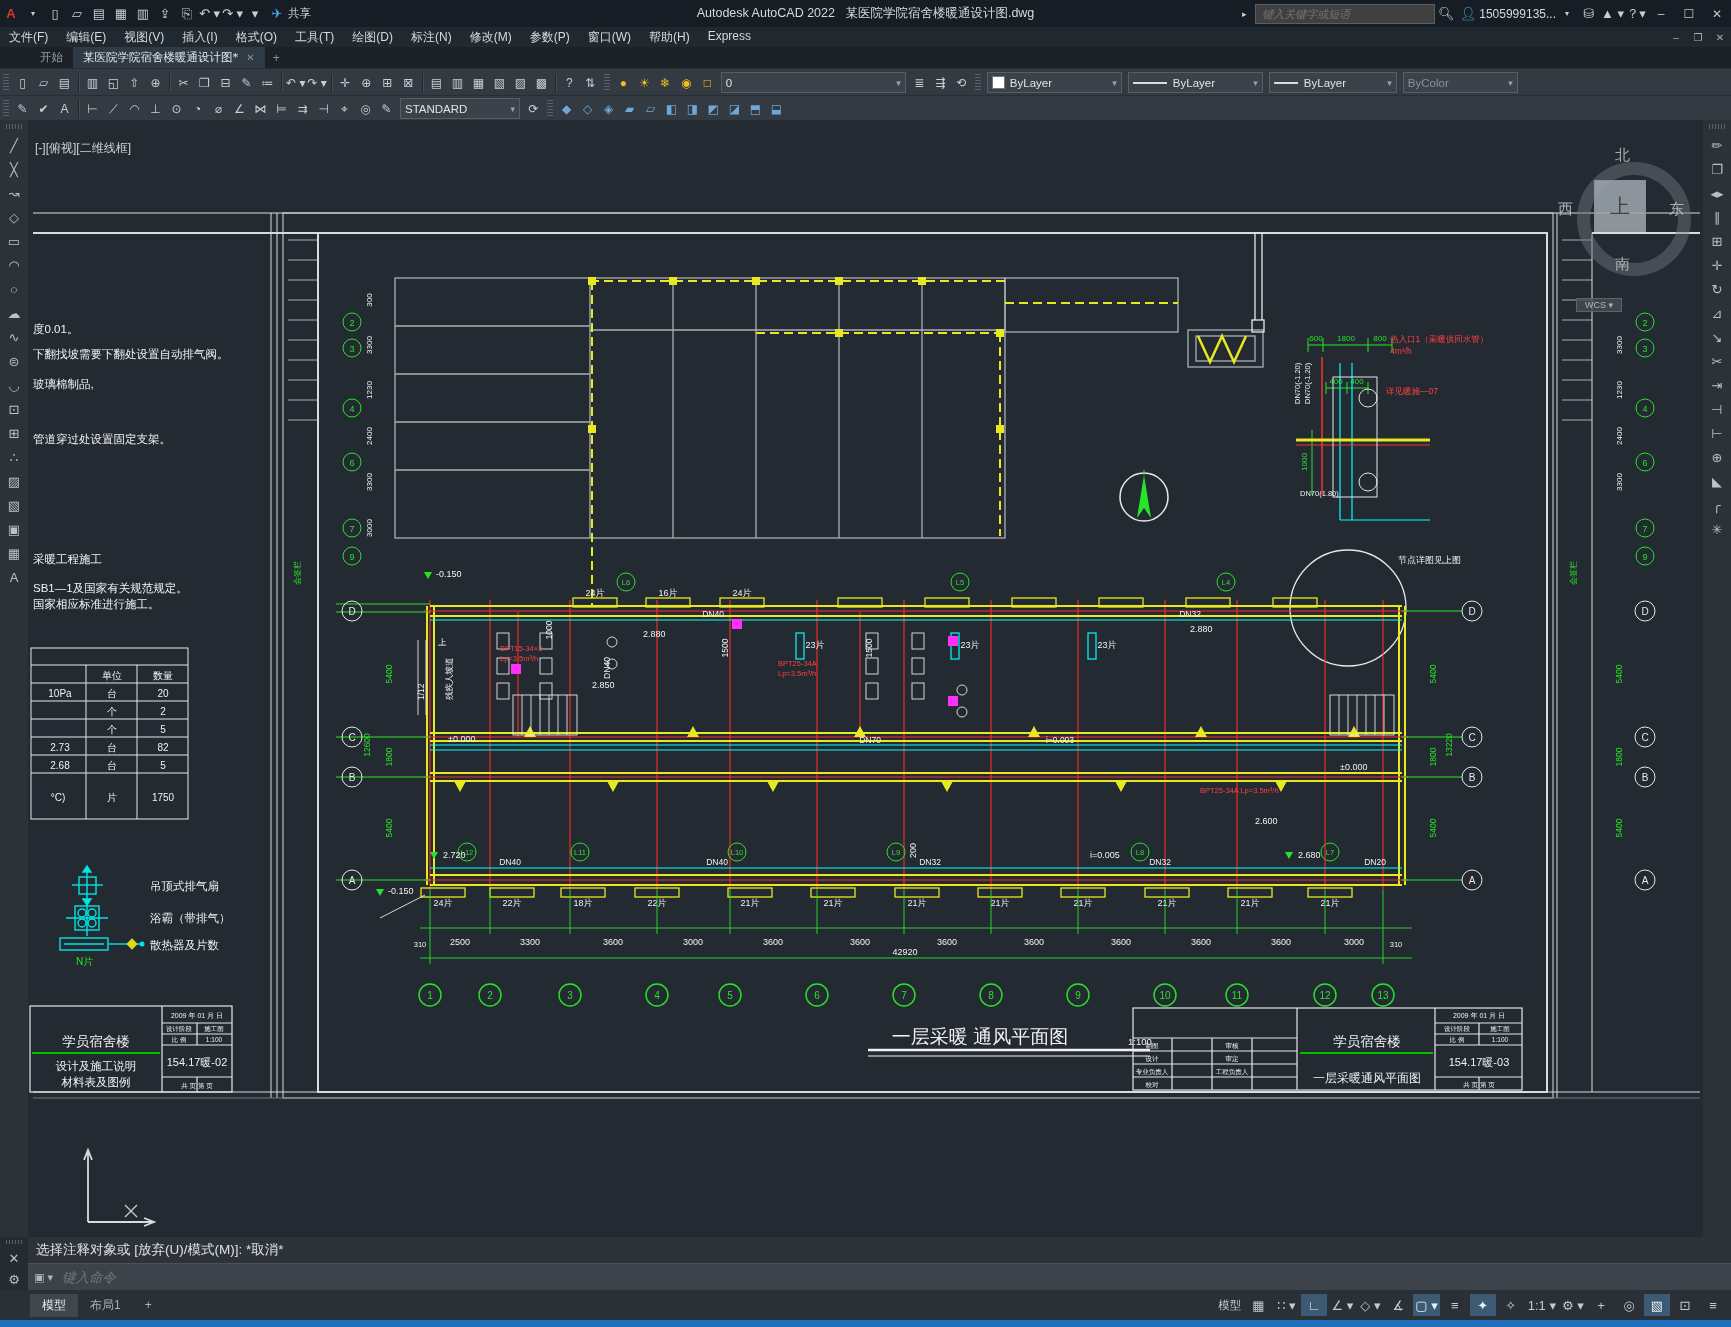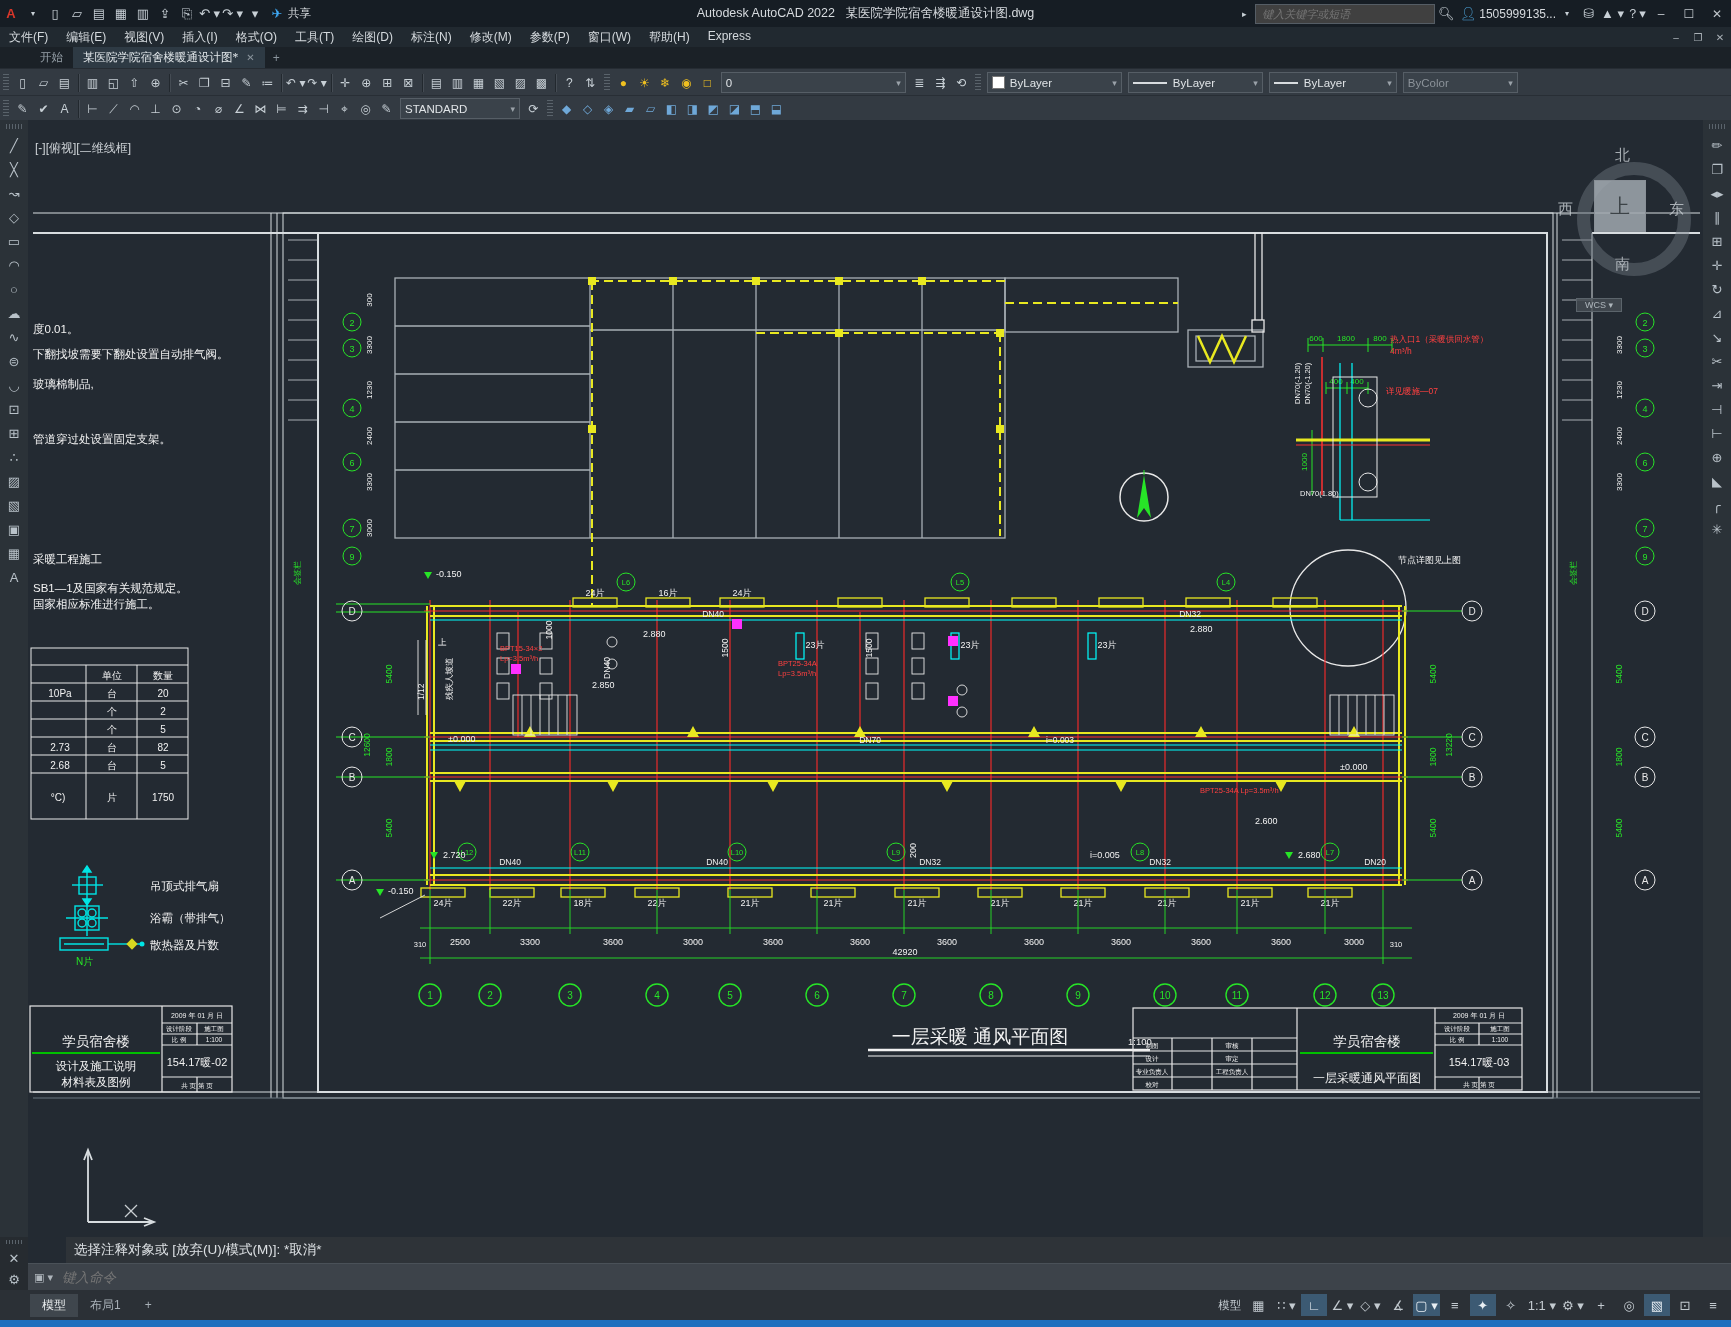--- a/index.html
+++ b/index.html
@@ -51,21 +51,21 @@
   #vc-ring{position:absolute;left:12px;top:10px;width:88px;height:88px;border:13px solid rgba(110,120,128,.45);border-radius:50%;}
   #vc-box{position:absolute;left:29px;top:28px;width:50px;height:50px;background:rgba(160,168,175,.85);
       display:flex;align-items:center;justify-content:center;color:#3c4347;font-size:20px;border:1px solid #899097;}
   .vc-lab{position:absolute;color:rgba(200,206,211,.8);font-size:15px;}
   #wcs{position:absolute;left:1548px;top:178px;background:rgba(70,78,84,.8);border:1px solid #5b646b;
       color:#aeb6bc;font-size:9px;padding:1px 8px;border-radius:0;}
   
   #cmdstrip{position:absolute;top:1237px;left:0;width:28px;height:53px;background:#262b30;
       display:flex;flex-direction:column;align-items:center;}
   #cmdhist{position:absolute;top:1237px;left:28px;right:0;height:26px;background:#2e3338;
-      color:#dde1e4;font-size:13.5px;display:flex;align-items:center;padding-left:8px;margin-left:38px;}
+      color:#dde1e4;font-size:13.5px;display:flex;align-items:center;padding-left:8px;}
   #cmdinput{position:absolute;top:1263px;left:28px;right:0;height:27px;background:#3d434a;
       display:flex;align-items:center;padding-left:6px;border-top:1px solid #4a5158;}
   #cmdinput .prompt-icon{color:#aeb5bb;font-size:11px;margin-right:7px;}
   #cmdinput input{background:transparent;border:none;outline:none;color:#969da4;
       font-style:italic;font-size:13.5px;width:500px;}
   #bottomrow{top:1290px;height:30px;background:#2b3036;align-items:center;}
   .mtab{padding:3px 12px;font-size:12px;color:#a8b0b7;}
   .mtab.active{background:#3f464d;color:#e8ebed;}
   #statusbar{margin-left:auto;display:flex;align-items:center;padding-right:4px;}
   .st-icon{display:inline-flex;align-items:center;justify-content:center;min-width:22px;height:22px;

